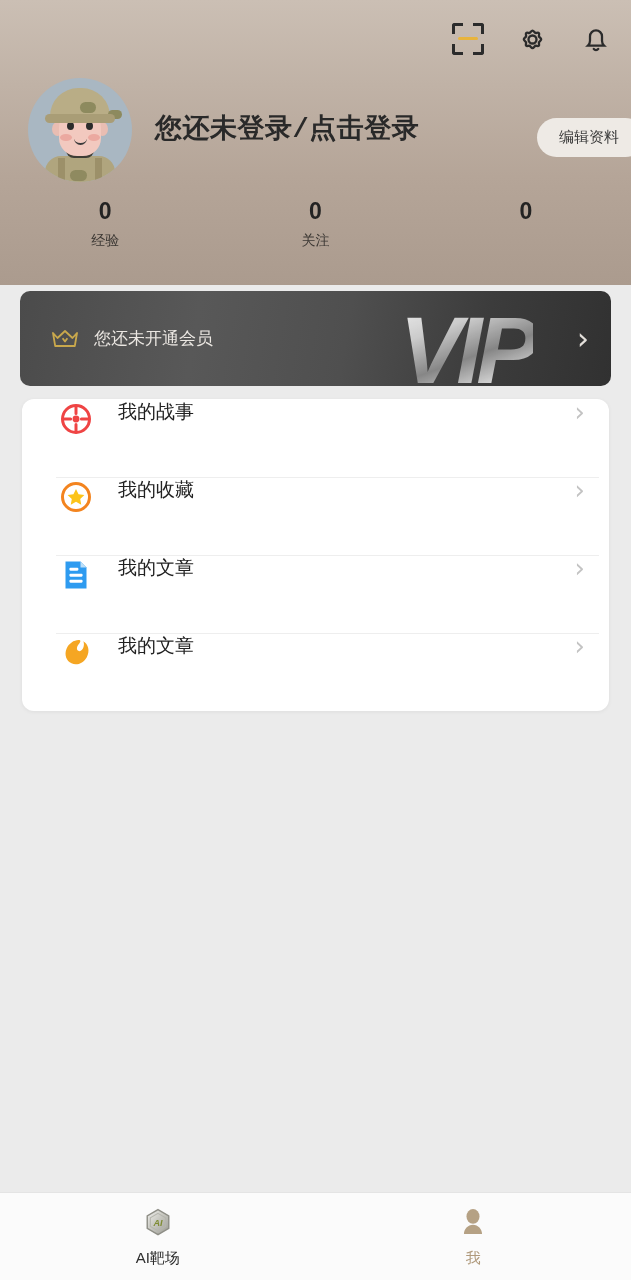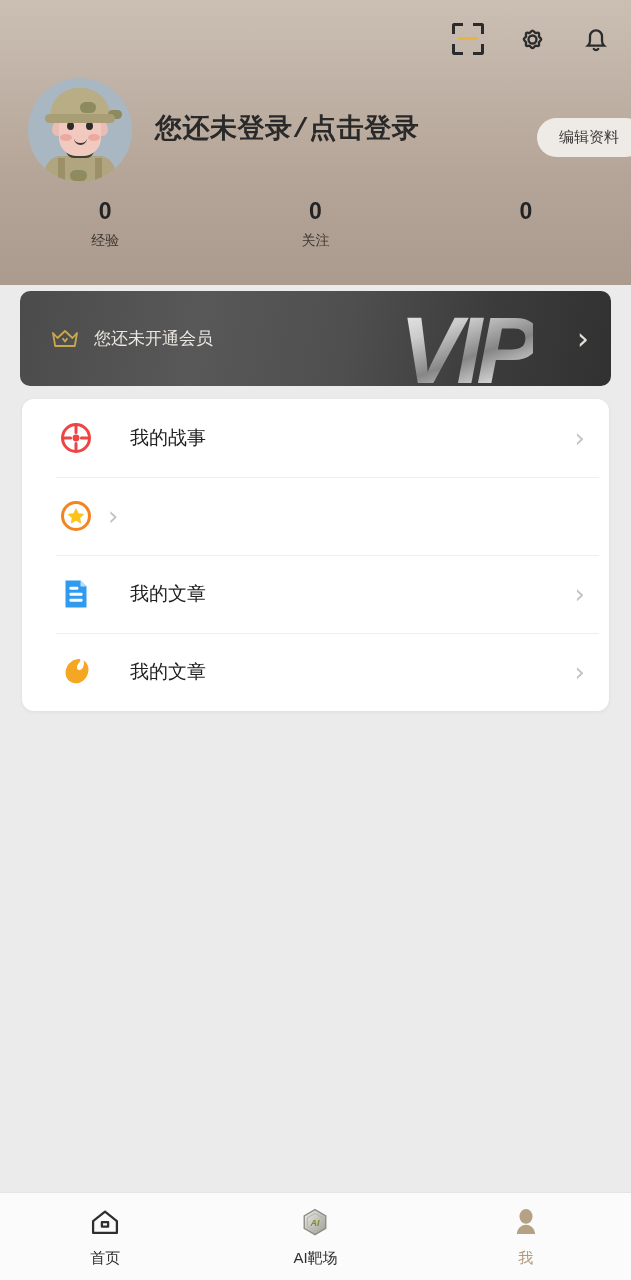--- a/index.html
+++ b/index.html
@@ -104,21 +104,21 @@
     position:absolute; right:22px; top:50%; transform:translateY(-50%);
     font-size:30px; color:#e4e0db; font-family:"DejaVu Sans",sans-serif; line-height:1;
   }
 
   
   .card {
     position:absolute; left:22px; top:399px; width:587px;
     background:#ffffff; border-radius:12px; overflow:hidden;
     box-shadow:0 1px 4px rgba(0,0,0,0.06);
   }
-  .row { height:78px; display:flex; align-items:center; padding:0 24px 0 34px; position:relative; cursor:pointer;gap:12px; }
+  .row { height:78px; display:flex; align-items:flex-start; padding:0 24px 0 34px; position:relative; cursor:pointer; }
   .row + .row:before {
     content:""; position:absolute; left:34px; right:10px; top:0; height:1px; background:#eeeeee;
   }
   .row .ico { width:40px; height:40px; display:flex; align-items:center; justify-content:center; flex:0 0 40px; }
   .row .txt { font-size:19px; color:#222; margin-left:22px; flex:1; }
   .row .chev { font-size:26px; color:#c3c3c3; font-family:"DejaVu Sans",sans-serif; line-height:1; }
 
   
   .tabbar {
     position:absolute; left:0; bottom:0; width:631px; height:88px;
@@ -228,20 +228,21 @@
       <span class="chev">›</span>
     </div>
 
     <div class="row">
       <span class="ico">
         <svg width="36" height="36" viewBox="0 0 24 24" fill="none">
           <circle cx="12" cy="12" r="9" stroke="#f3841f" stroke-width="2"></circle>
           <path d="M12 6.6l1.7 3.5 3.9.5-2.8 2.7.7 3.8-3.5-1.9-3.5 1.9.7-3.8-2.8-2.7 3.9-.5z" fill="#fcc419"></path>
         </svg>
       </span>
+      <span class="txt">我的收藏</span>
       <span class="chev">›</span>
     </div>
 
     <div class="row">
       <span class="ico">
         <svg width="36" height="36" viewBox="0 0 24 24">
           <path d="M5 3h10l4 4v14H5z" fill="#2e9bf0"></path>
           <path d="M15 3l4 4h-4z" fill="#bddff8"></path>
           <rect x="7.6" y="7.2" width="6" height="1.9" rx="0.7" fill="#ffffff"></rect>
           <rect x="7.6" y="11.2" width="8.8" height="1.9" rx="0.7" fill="#ffffff"></rect>
@@ -258,29 +259,20 @@
           <path d="M16.8 4.2c3.5 1.9 4.6 6.6 2.4 10.6s-6.7 5.8-10.2 4.1C5.6 17.3 4 13 5.7 9.1 7.3 5.5 11 3.1 14.3 3.4c1 .1.7 1.4-.1 2.2-1.6 1.7-2.2 3.9-.7 4.9 1.3.8 2.7-.2 3.4-2.1.5-1.3.6-3.3-.1-4.2z" fill="#f5a623"></path>
         </svg>
       </span>
       <span class="txt">我的文章</span>
       <span class="chev">›</span>
     </div>
   </div>
 
   <div class="tabbar">
 
-    <div class="tab">
-      <span class="ti">
-        <svg width="34" height="34" viewBox="0 0 24 24" fill="none" stroke="#2e2e2e" stroke-width="1.6" stroke-linejoin="round">
-          <path d="M3.6 10.6L12 4l8.4 6.6V19H3.6z"></path>
-          <rect x="9.8" y="11.4" width="4.4" height="3.2"></rect>
-        </svg>
-      </span>
-      <span class="tl">首页</span>
-    </div>
 
     <div class="tab">
       <span class="ti">
         <svg width="34" height="34" viewBox="0 0 24 24">
           <defs>
             <linearGradient id="hexg" x1="0" y1="0" x2="1" y2="1">
               <stop offset="0%" stop-color="#f2f2f0"></stop>
                 <stop offset="45%" stop-color="#c9c9c2"></stop>
               <stop offset="100%" stop-color="#9b9b93"></stop>
             </linearGradient>

